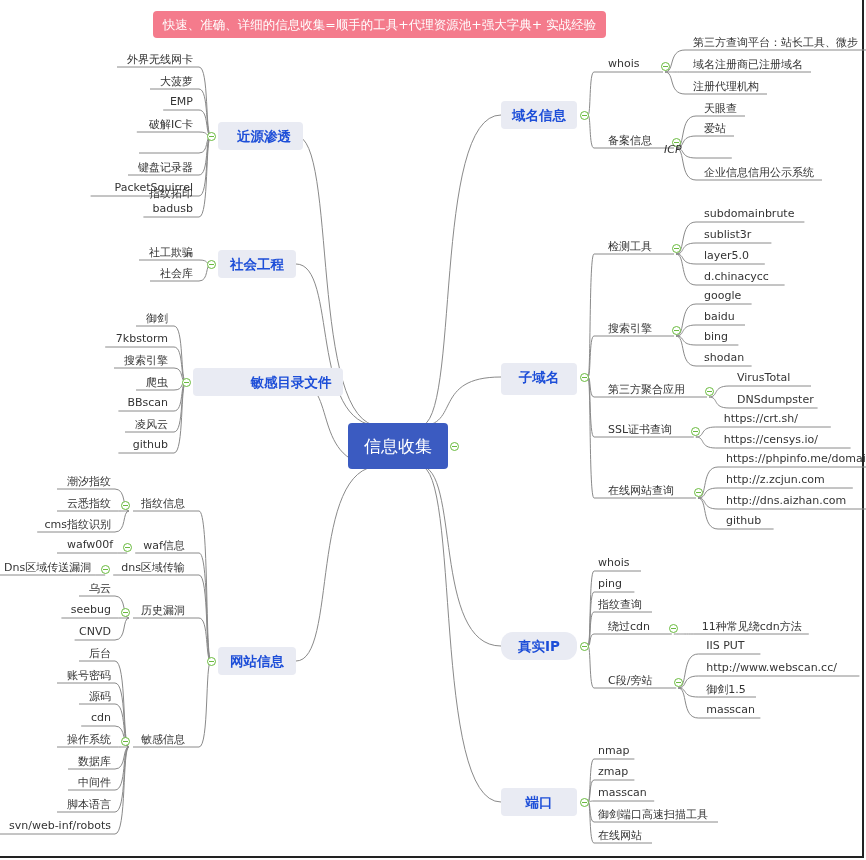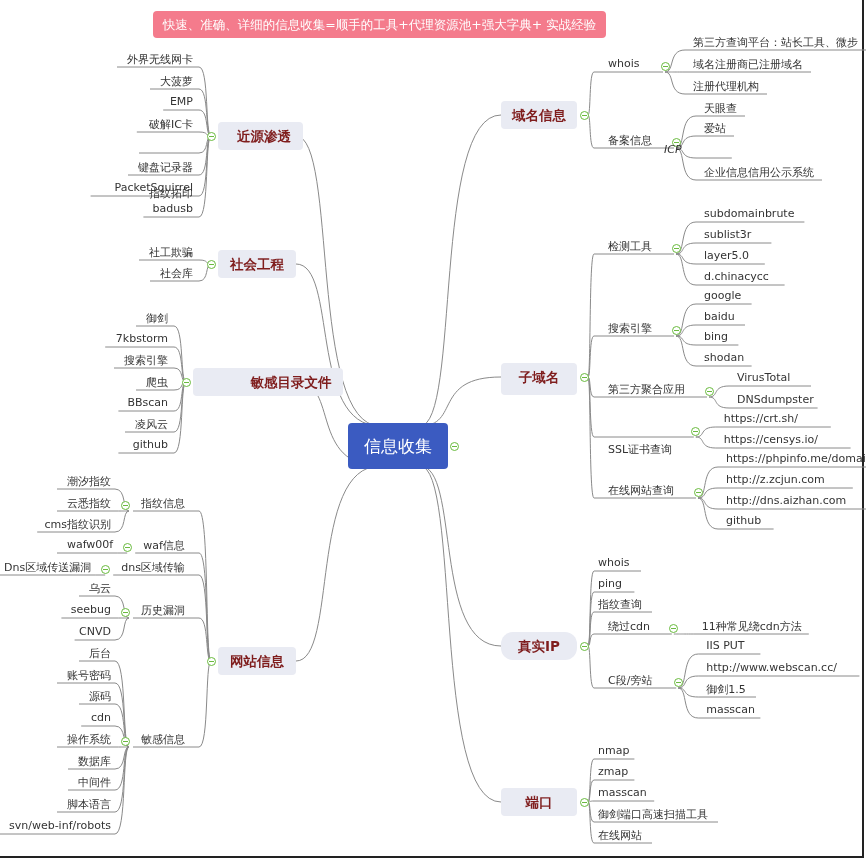--- a/index.html
+++ b/index.html
@@ -7,21 +7,21 @@
          font-family:"DejaVu Sans","Liberation Sans",sans-serif; color:#333; }
   #frame { position:absolute; left:0; top:0; width:862px; height:856px;
            border-right:2px solid #222; border-bottom:2px solid #222; }
   #title-banner { position:absolute; left:153px; top:11px; width:453px; height:27px;
            background:#f47b8c; border-radius:4px; color:#fff; font-size:12.5px;
            line-height:27px; text-align:center; white-space:nowrap; }
   svg#links { position:absolute; left:0; top:0; }
   .root { position:absolute; background:#3b5bc1; color:#fff; border-radius:4px;
           font-size:17px; text-align:center; }
   .topic { position:absolute; background:#e9ebf3; border-radius:4px; font-size:13.5px;
-           text-align:center; color:#7f1d1d; font-weight:bold; }
+           text-align:center; color:#1d4ed8; font-weight:bold; }
   .sub { position:absolute; font-size:11px; white-space:nowrap; color:#333; }
   .leaf { position:absolute; font-size:11px; white-space:nowrap; color:#333; }
   .leaf.r { text-align:left; }
   .leaf.l { text-align:right; }
   .collapse { position:absolute; width:9px; height:9px; border:1.2px solid #6abb3f;
               border-radius:50%; background:#fff; box-sizing:border-box; }
   .collapse::after { content:""; position:absolute; left:1px; right:1px; top:3px;
               height:1.2px; background:#6abb3f; }
 </style>
 </head>
@@ -234,21 +234,21 @@
     <div class="sub" style="left: 608px; top: 321px;">搜索引擎</div>
     <div class="collapse" style="left: 671.5px; top: 325.5px;"></div>
     <div class="leaf r" style="left: 704px; top: 289px;">google</div>
     <div class="leaf r" style="left: 704px; top: 310px;">baidu</div>
     <div class="leaf r" style="left: 704px; top: 330px;">bing</div>
     <div class="leaf r" style="left: 704px; top: 351px;">shodan</div>
     <div class="sub" style="left: 608px; top: 382px;">第三方聚合应用</div>
     <div class="collapse" style="left: 704.5px; top: 386.5px;"></div>
     <div class="leaf r" style="left: 737px; top: 371px;">VirusTotal</div>
     <div class="leaf r" style="left: 737px; top: 393px;">DNSdumpster</div>
-    <div class="sub" style="left: 608px; top: 422px; margin-top: 20px;">SSL证书查询</div>
+    <div class="sub" style="left: 608px; top: 422px;">SSL证书查询</div>
     <div class="collapse" style="left: 691.3px; top: 426.5px;"></div>
     <div class="leaf r" style="left: 723.8px; top: 412px;">https://crt.sh/</div>
     <div class="leaf r" style="left: 723.8px; top: 433px;">https://censys.io/</div>
     <div class="sub" style="left: 608px; top: 483px;">在线网站查询</div>
     <div class="collapse" style="left: 693.5px; top: 487.5px;"></div>
     <div class="leaf r" style="left: 726px; top: 452px;">https://phpinfo.me/domain/</div>
     <div class="leaf r" style="left: 726px; top: 473px;">http://z.zcjun.com</div>
     <div class="leaf r" style="left: 726px; top: 494px;">http://dns.aizhan.com</div>
     <div class="leaf r" style="left: 726px; top: 514px;">github</div>
     <div class="topic" style="left: 501px; top: 632px; width: 76px; height: 28px; line-height: 28px; border-radius: 12px;">真实IP</div>

